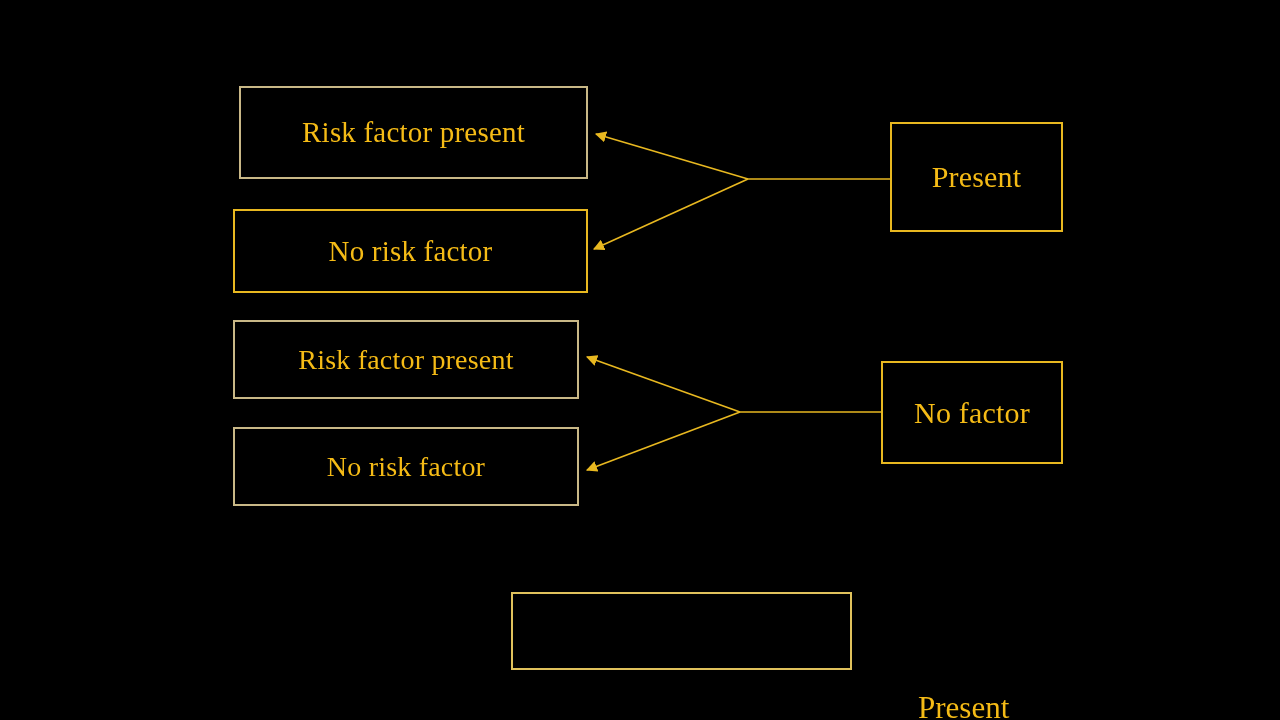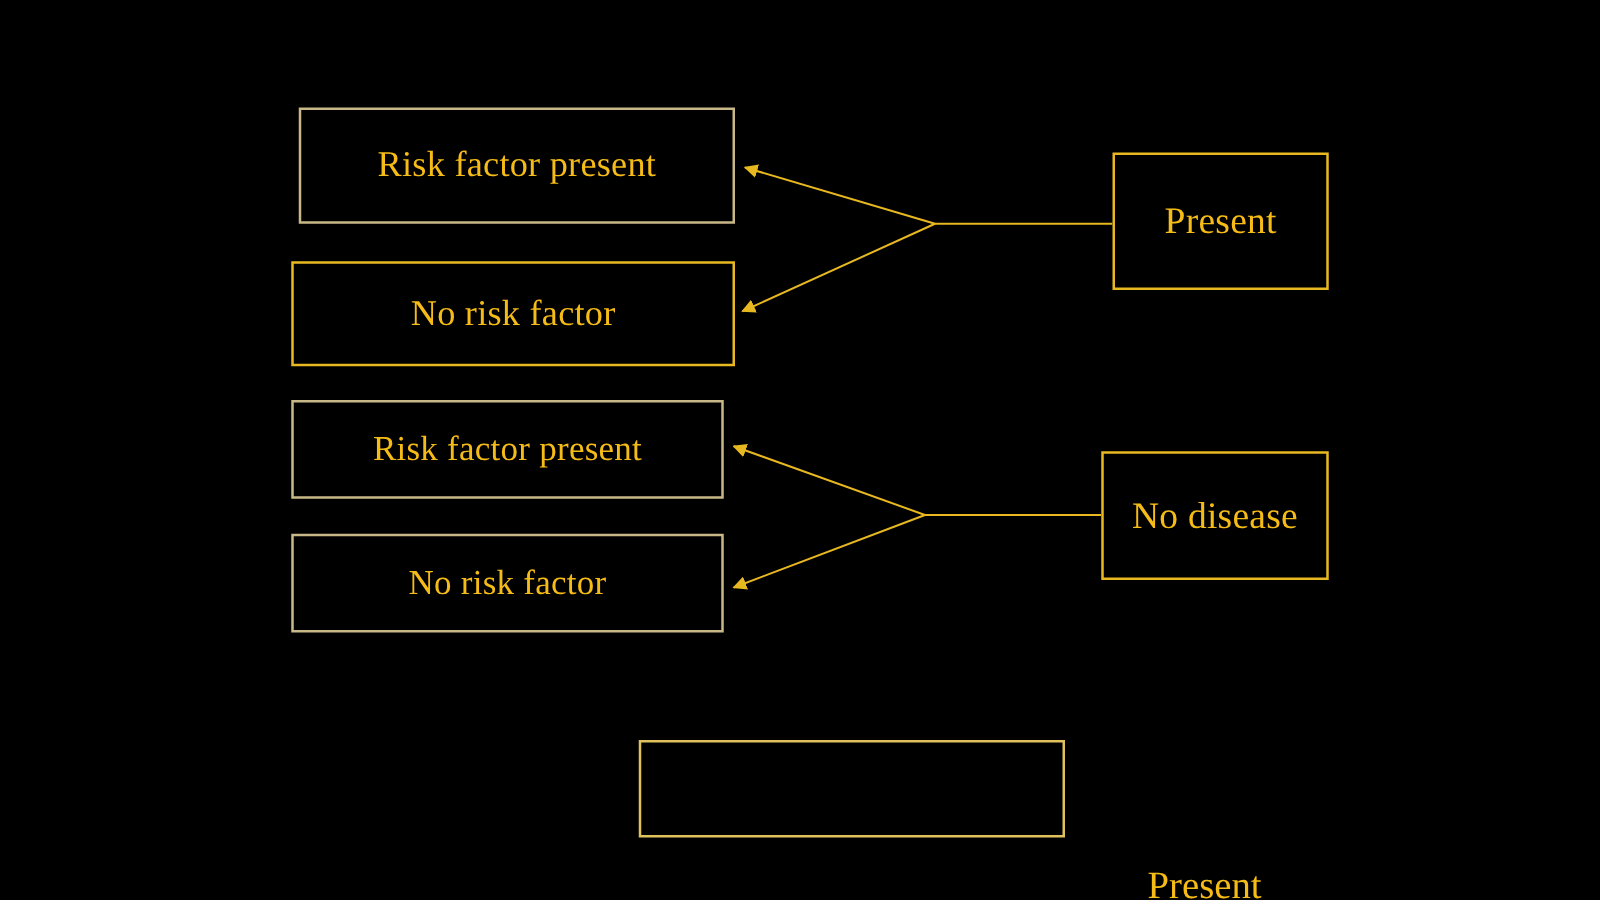--- a/index.html
+++ b/index.html
@@ -135,21 +135,21 @@
 
   <div class="node dim-border" id="node-no-risk-bottom">
     <span class="label">No risk factor</span>
   </div>
 
   <div class="node" id="node-disease">
     <span class="label">Present</span>
   </div>
 
   <div class="node" id="node-no-disease">
-    <span class="label">No disease</span>
+    <span class="label">No factor</span>
   </div>
 
   <div class="node" id="node-empty-bottom">
     <span class="label"></span>
   </div>
 
   <div id="caption-present">Present</div>
 
 </div>
 

